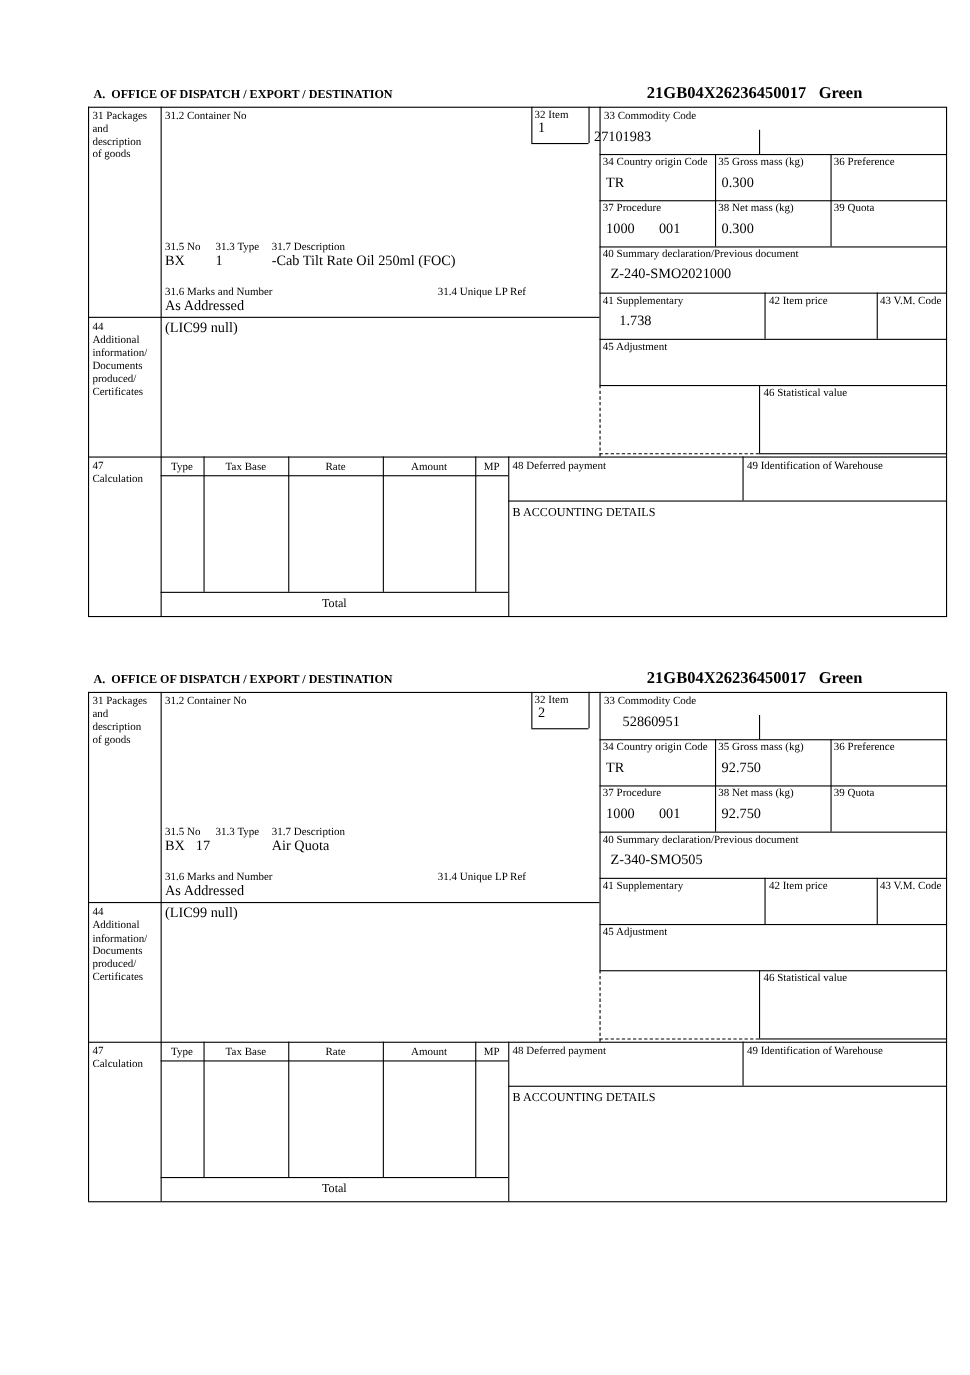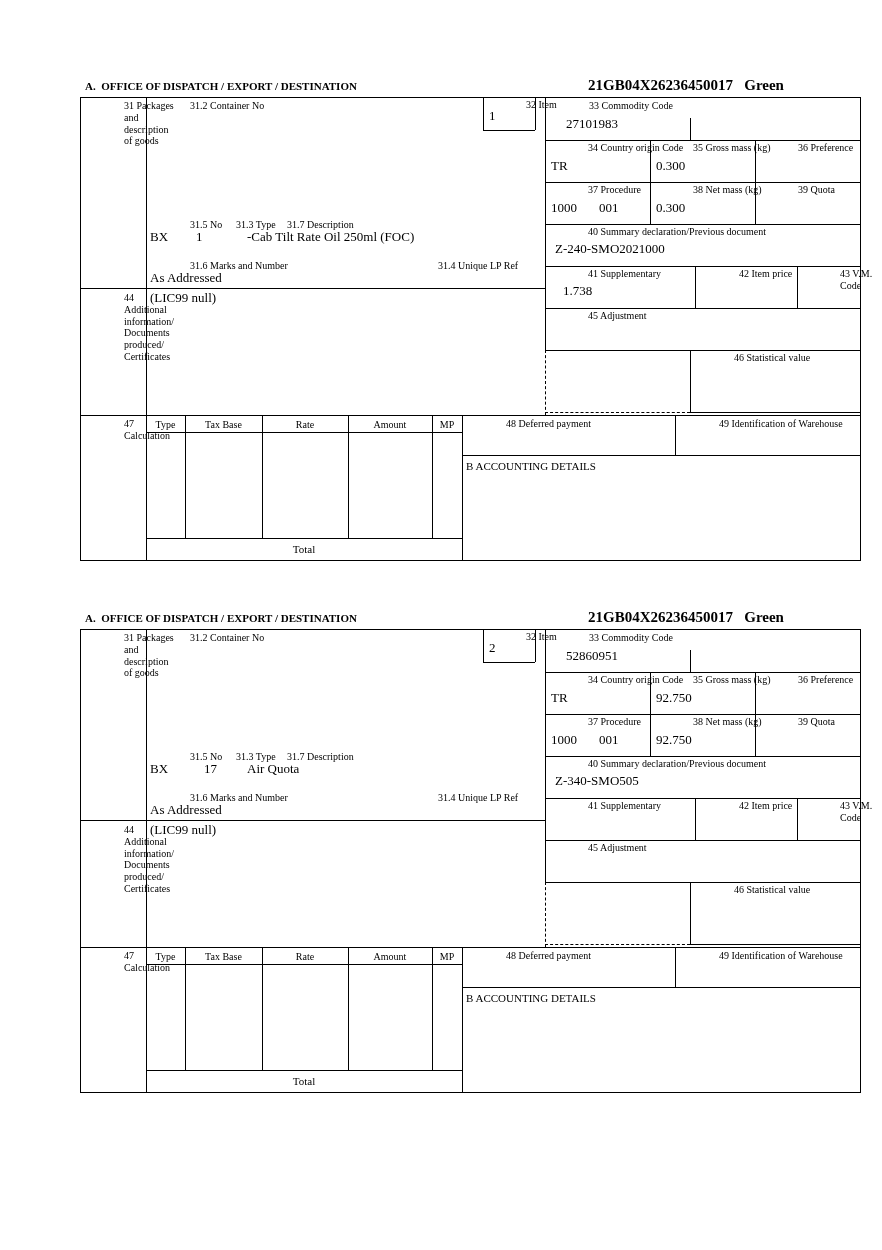--- a/index.html
+++ b/index.html
@@ -2,21 +2,21 @@
 <html><head>
 <meta charset="utf-8">
 <style>
   html,body{margin:0;padding:0;background:#fff;}
   body{width:882px;height:1250px;position:relative;font-family:"Liberation Serif",serif;color:#000;}
   .sad{position:absolute;left:0;width:882px;height:532px;}
   .hl{position:absolute;height:1px;background:#000;}
   .vl{position:absolute;width:1px;background:#000;}
   .vd{position:absolute;width:0;border-left:1px dashed #000;}
   .hd{position:absolute;height:0;border-top:1px dashed #000;}
-  .lb{position:absolute;font-size:10px;line-height:1.18;white-space:pre-line;margin-left:40px;}
+  .lb{position:absolute;font-size:10px;line-height:1.18;white-space:pre-line;}
   .vv{position:absolute;font-size:13px;line-height:1.1;white-space:pre;}
   .th{position:absolute;font-size:10px;text-align:center;}
   .office{position:absolute;font-size:11px;font-weight:bold;white-space:pre;}
   .reg{position:absolute;font-size:15px;white-space:pre;font-weight:bold;}
   .acct{position:absolute;font-size:11px;font-weight:normal;}
   .total{position:absolute;font-size:11px;text-align:center;}
 </style>
 </head>
 <body>
 
@@ -88,21 +88,21 @@
   <div class="lb" style="left:247px;top:139px">31.7 Description</div>
   <div class="vv" style="left:150px;top:150px">BX</div>
   <div class="vv" style="left:196px;top:150px">1</div>
   <div class="vv" style="left:247px;top:150px">-Cab Tilt Rate Oil 250ml (FOC)</div>
   <div class="lb" style="left:150px;top:180px">31.6 Marks and Number</div>
   <div class="lb" style="left:398px;top:180px">31.4 Unique LP Ref</div>
   <div class="vv" style="left:150px;top:191px">As Addressed</div>
   <div class="vv" style="left:150px;top:211px">(LIC99 null)</div>
 
   <div class="lb" style="left:549px;top:20px">33 Commodity Code</div>
-  <div class="vv" style="left:566px;top:37px">27101983</div>
+  <div class="vv" style="left:540px;top:37px">27101983</div>
   <div class="lb" style="left:548px;top:62px">34 Country origin Code</div>
   <div class="vv" style="left:551px;top:79px">TR</div>
   <div class="lb" style="left:653px;top:62px">35 Gross mass (kg)</div>
   <div class="vv" style="left:656px;top:79px">0.300</div>
   <div class="lb" style="left:758px;top:62px">36 Preference</div>
   <div class="lb" style="left:548px;top:104px">37 Procedure</div>
   <div class="vv" style="left:551px;top:121px">1000</div>
   <div class="vv" style="left:599px;top:121px">001</div>
   <div class="lb" style="left:653px;top:104px">38 Net mass (kg)</div>
   <div class="vv" style="left:656px;top:121px">0.300</div>
@@ -181,21 +181,21 @@
   <div class="lb" style="left:84px;top:338px;width:62px">47
 Calculation</div>
 
   <div class="lb" style="left:150px;top:20px">31.2 Container No</div>
   <div class="lb" style="left:486px;top:19px">32 Item</div>
   <div class="vv" style="left:489px;top:29px">2</div>
   <div class="lb" style="left:150px;top:139px">31.5 No</div>
   <div class="lb" style="left:196px;top:139px">31.3 Type</div>
   <div class="lb" style="left:247px;top:139px">31.7 Description</div>
   <div class="vv" style="left:150px;top:150px">BX</div>
-  <div class="vv" style="left:204px;top:150px">17</div>
+  <div class="vv" style="left:178px;top:150px">17</div>
   <div class="vv" style="left:247px;top:150px">Air Quota</div>
   <div class="lb" style="left:150px;top:180px">31.6 Marks and Number</div>
   <div class="lb" style="left:398px;top:180px">31.4 Unique LP Ref</div>
   <div class="vv" style="left:150px;top:191px">As Addressed</div>
   <div class="vv" style="left:150px;top:211px">(LIC99 null)</div>
 
   <div class="lb" style="left:549px;top:20px">33 Commodity Code</div>
   <div class="vv" style="left:566px;top:37px">52860951</div>
   <div class="lb" style="left:548px;top:62px">34 Country origin Code</div>
   <div class="vv" style="left:551px;top:79px">TR</div>

